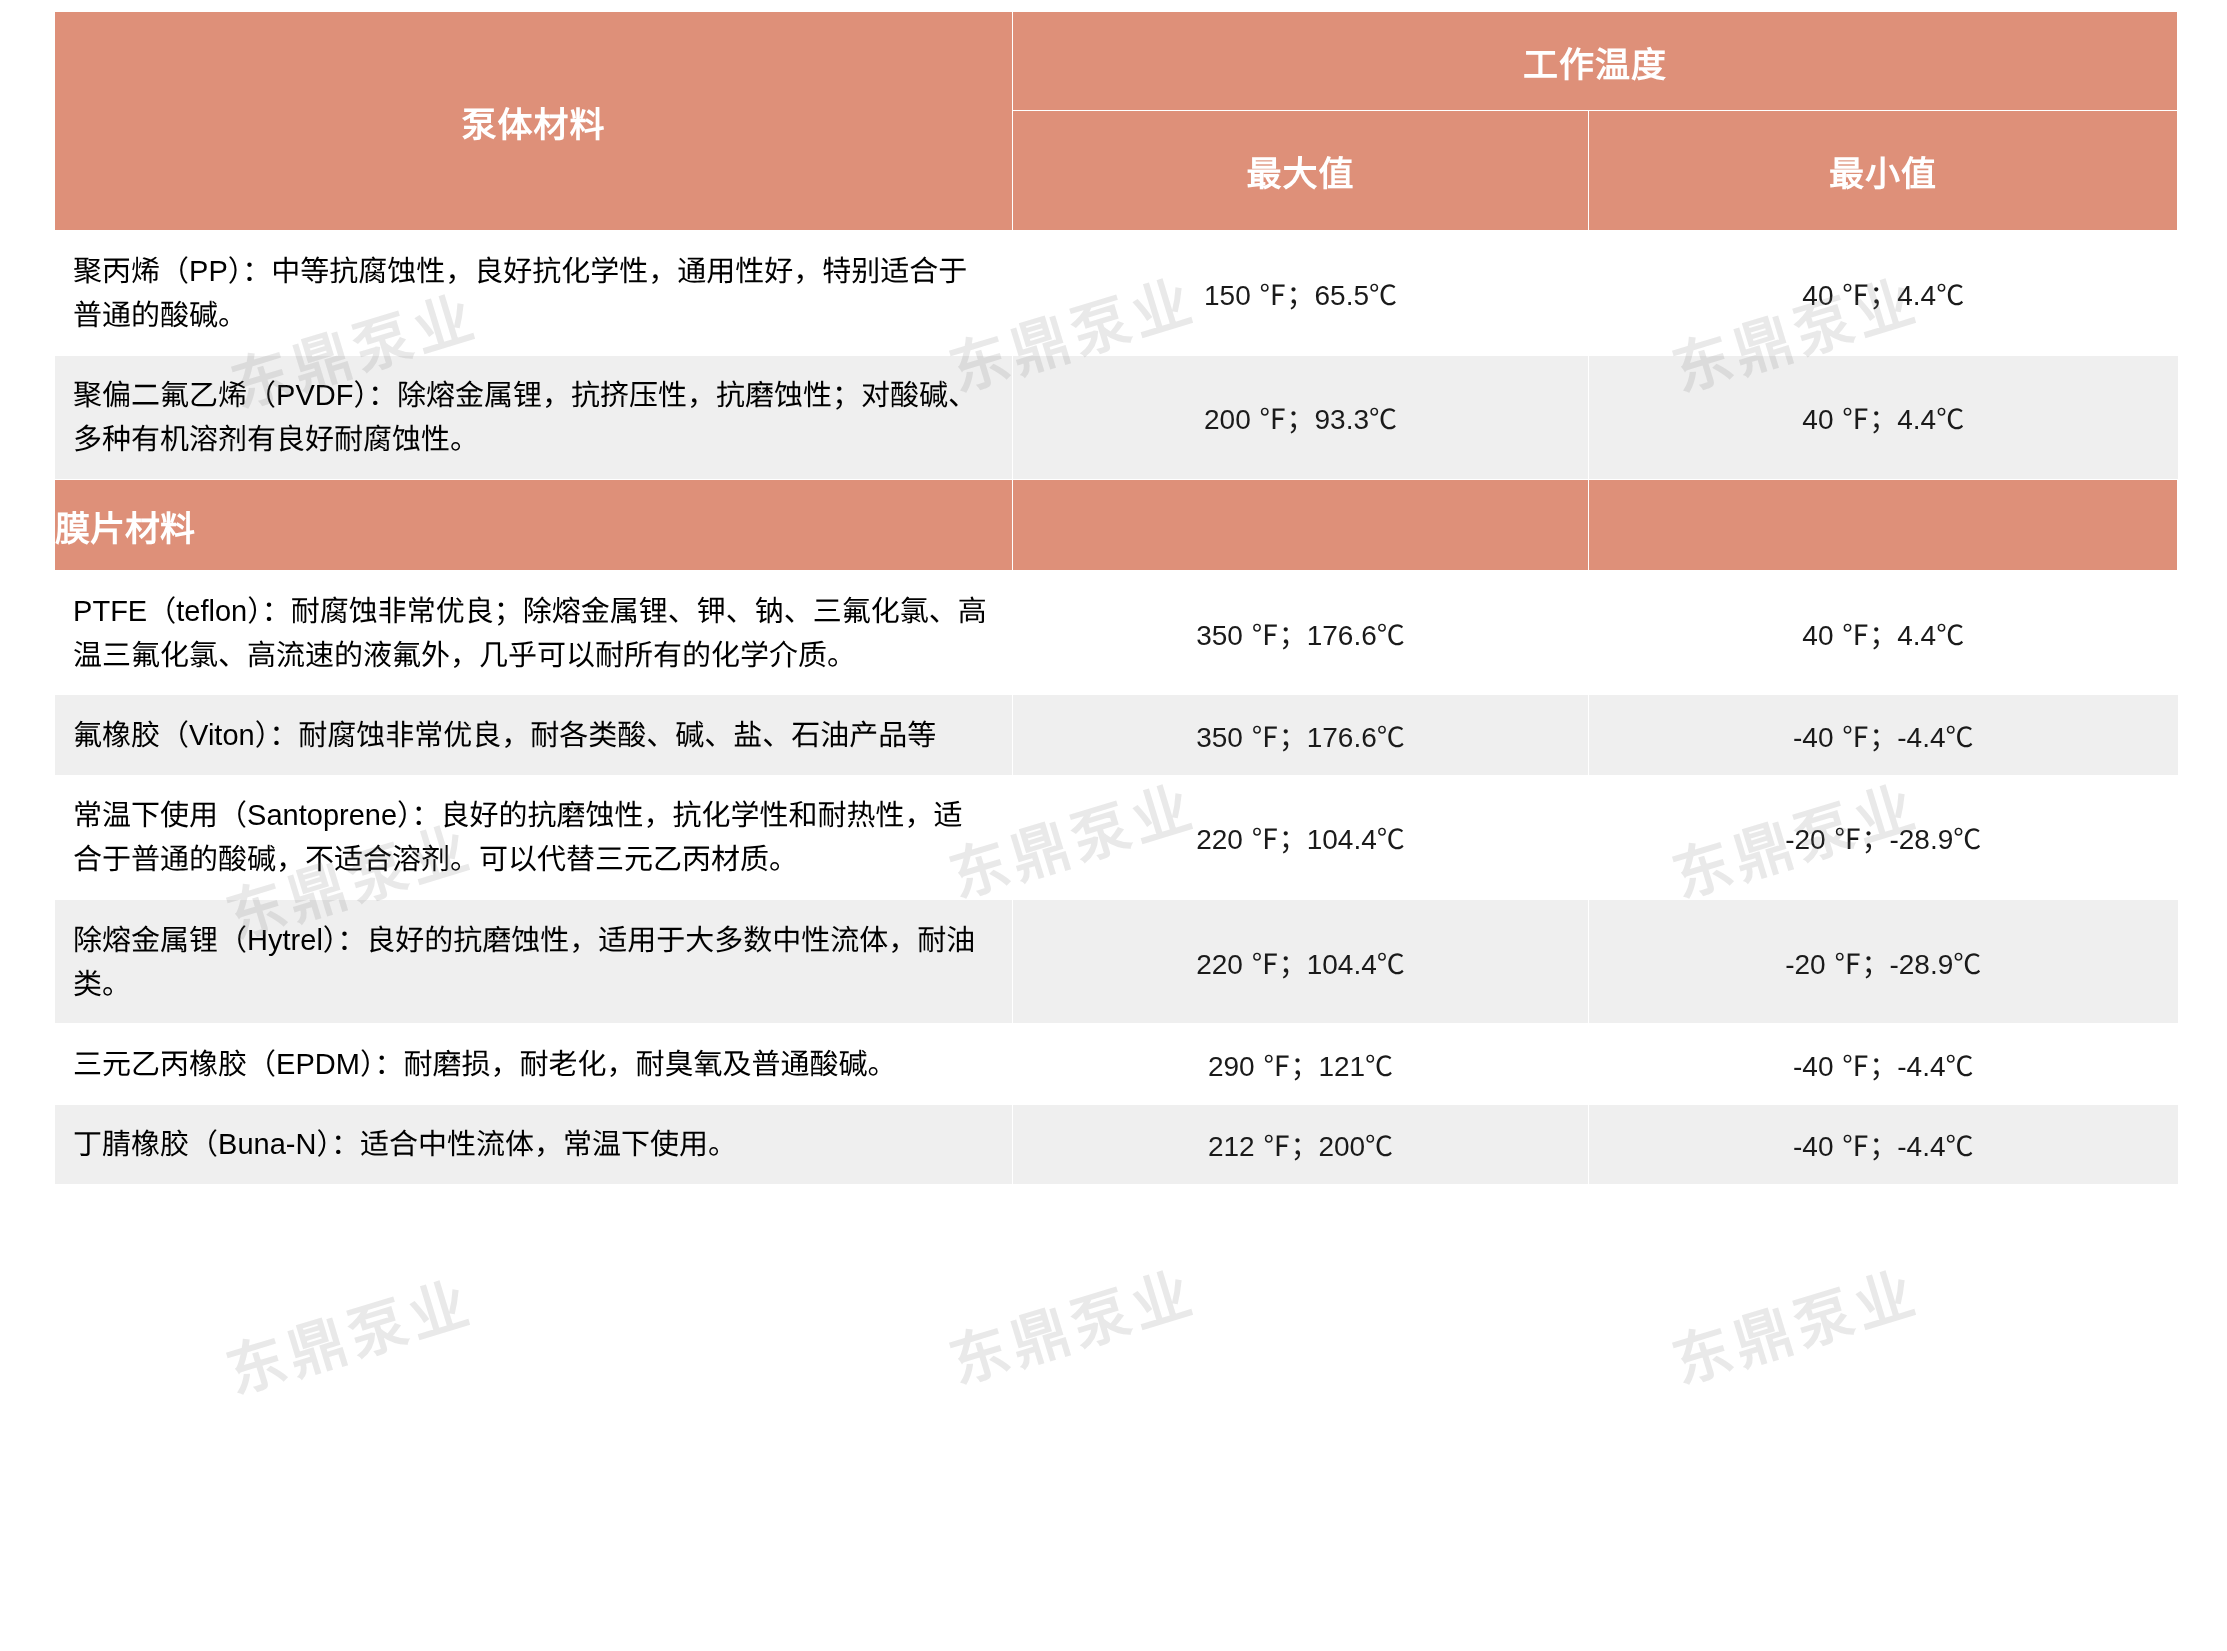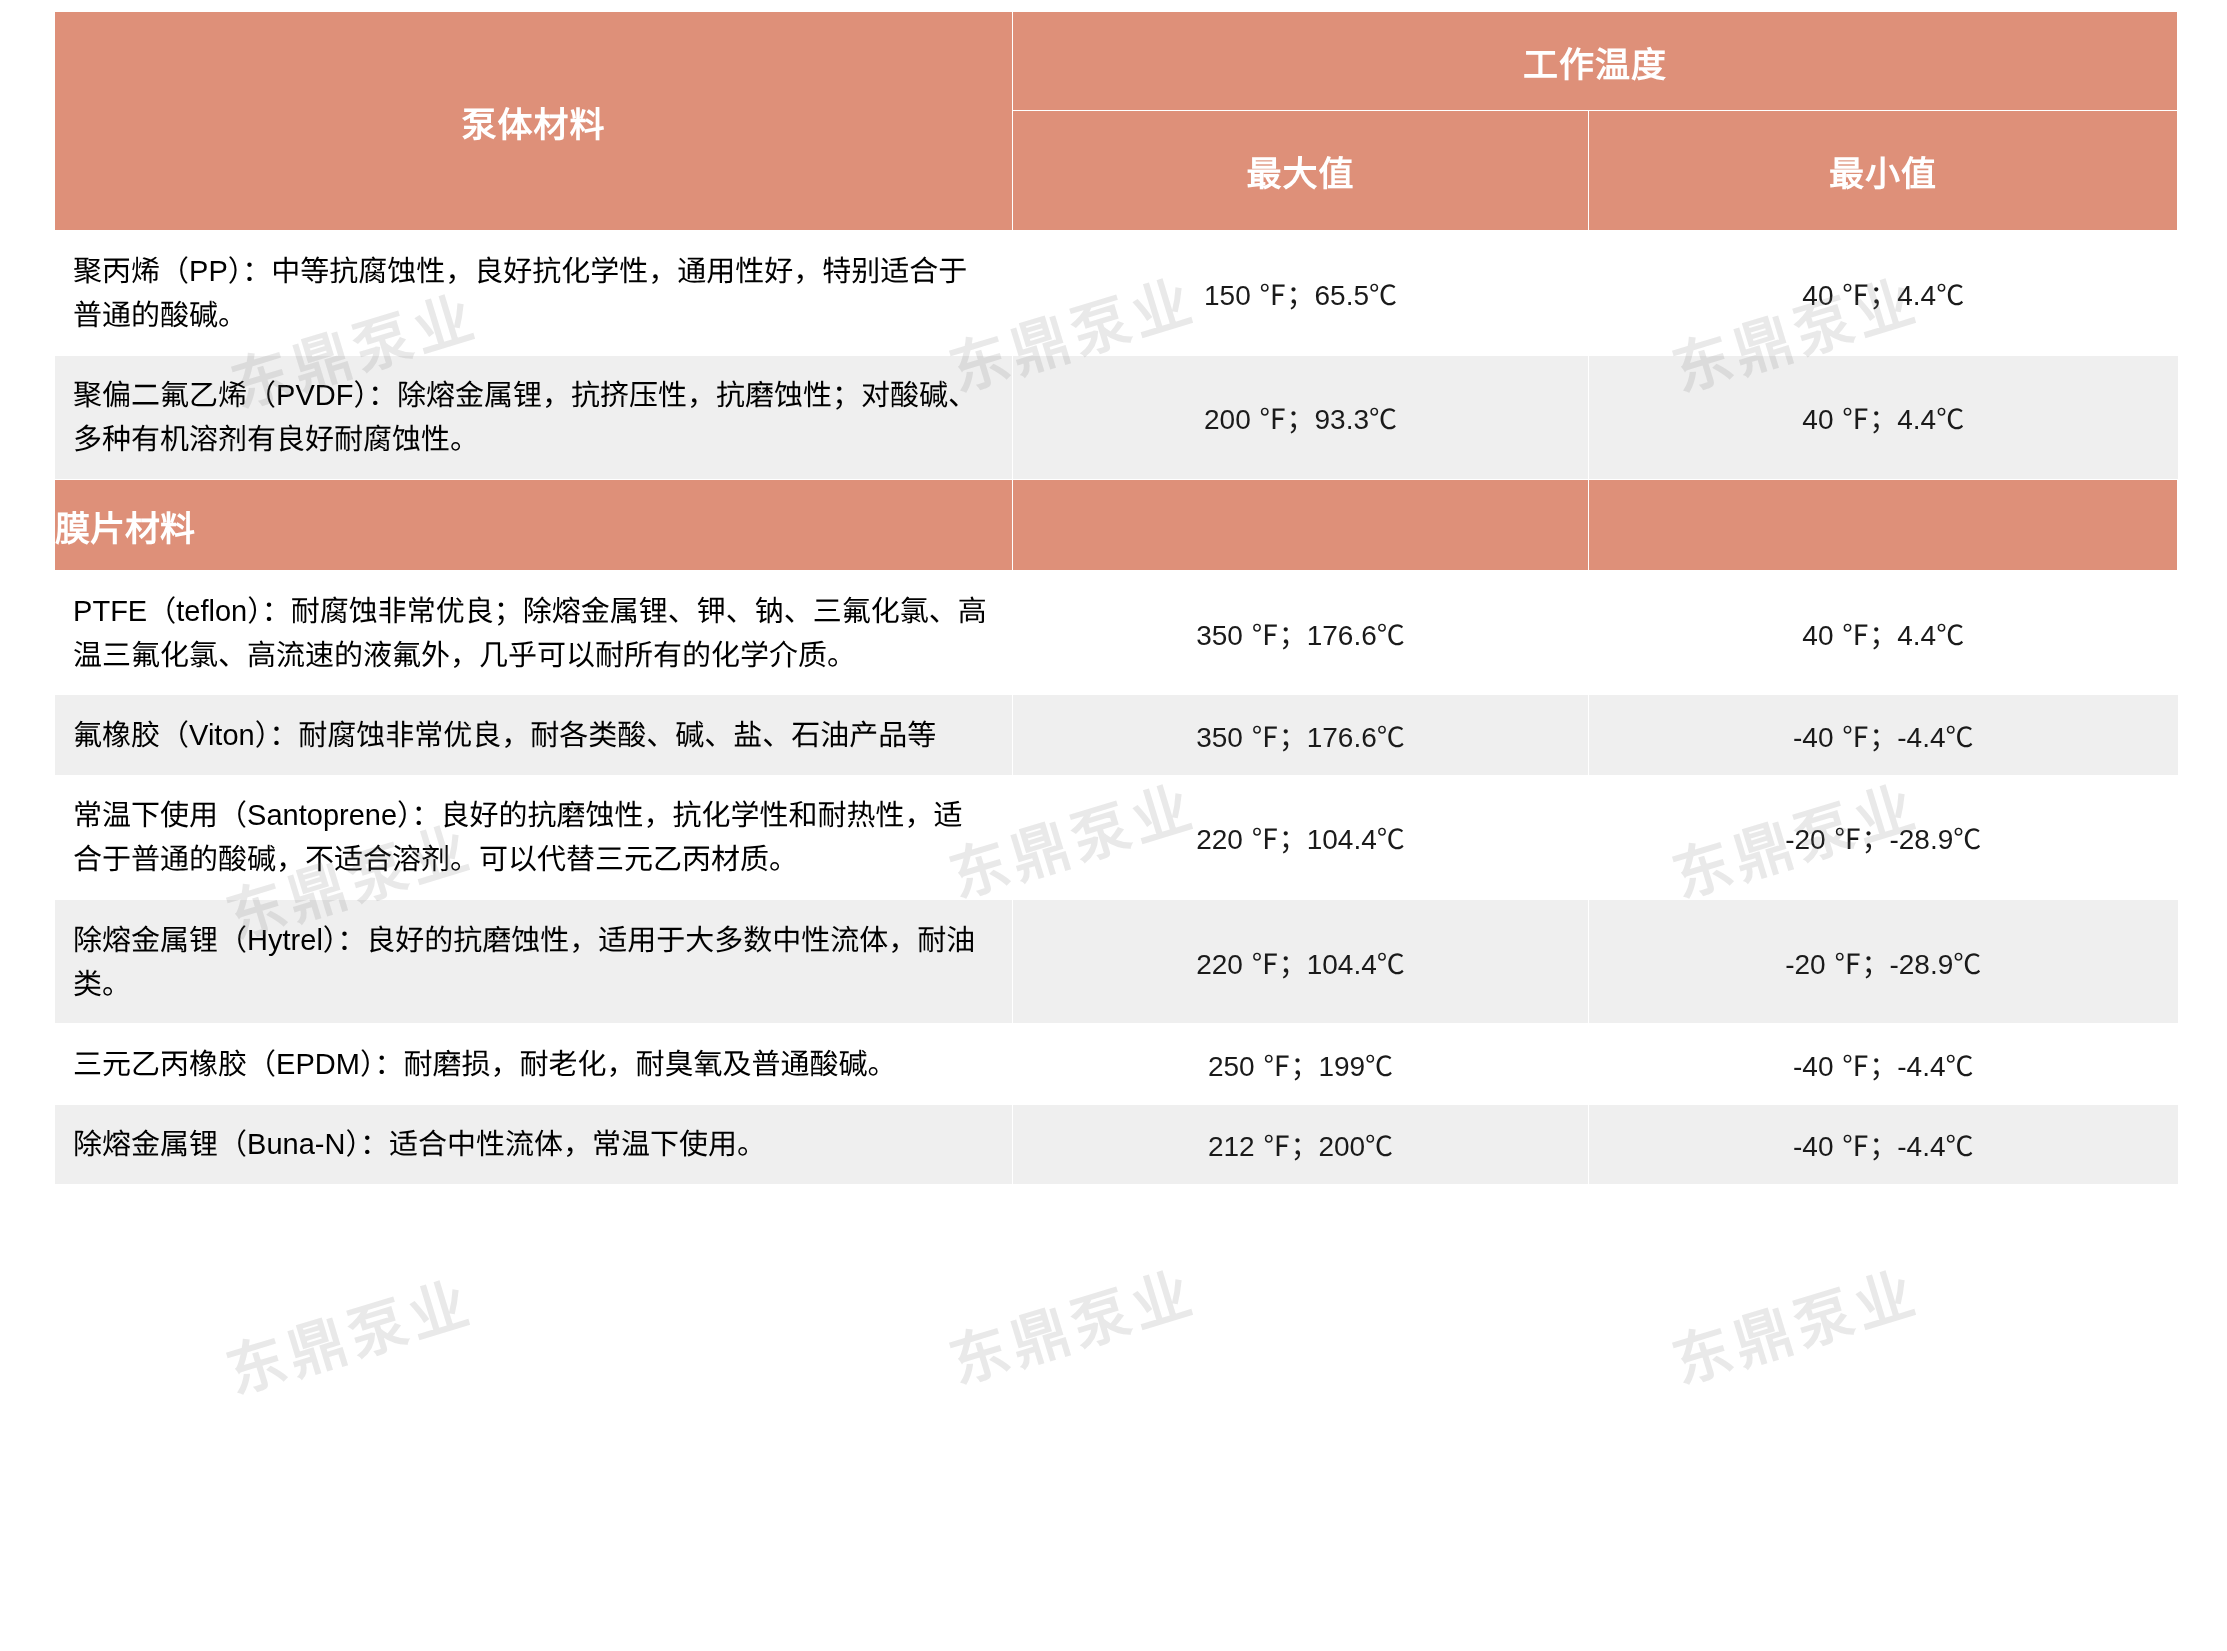--- a/index.html
+++ b/index.html
@@ -163,26 +163,26 @@
       </tr>
 
       <tr class="even">
         <td class="mat">除熔金属锂（Hytrel）：良好的抗磨蚀性，适用于大多数中性流体，耐油类。</td>
         <td class="val">220 ℉；104.4℃</td>
         <td class="val">-20 ℉；-28.9℃</td>
       </tr>
 
       <tr class="odd">
         <td class="mat">三元乙丙橡胶（EPDM）：耐磨损，耐老化，耐臭氧及普通酸碱。</td>
-        <td class="val">250 ℉；199℃</td>
+        <td class="val">290 ℉；121℃</td>
         <td class="val">-40 ℉；-4.4℃</td>
       </tr>
 
       <tr class="even">
-        <td class="mat">除熔金属锂（Buna-N）：适合中性流体，常温下使用。</td>
+        <td class="mat">丁腈橡胶（Buna-N）：适合中性流体，常温下使用。</td>
         <td class="val">212 ℉；200℃</td>
         <td class="val">-40 ℉；-4.4℃</td>
       </tr>
     </tbody>
   </table>
 
   <div class="wm" style="left:227px; top:305px;">东鼎泵业</div>
   <div class="wm" style="left:945px; top:289px;">东鼎泵业</div>
   <div class="wm" style="left:1668px; top:289px;">东鼎泵业</div>
   <div class="wm" style="left:222px; top:836px;">东鼎泵业</div>

